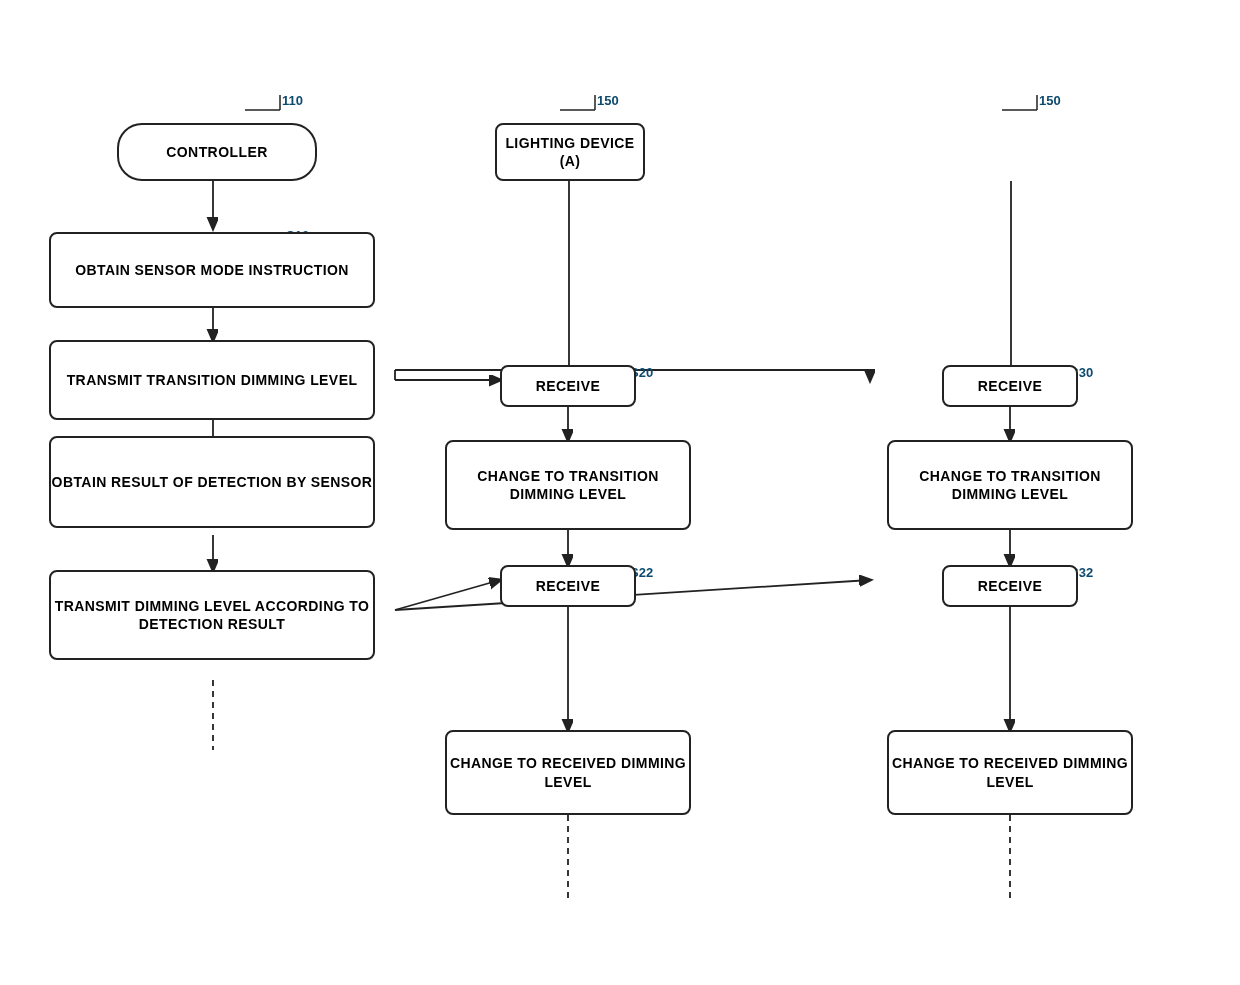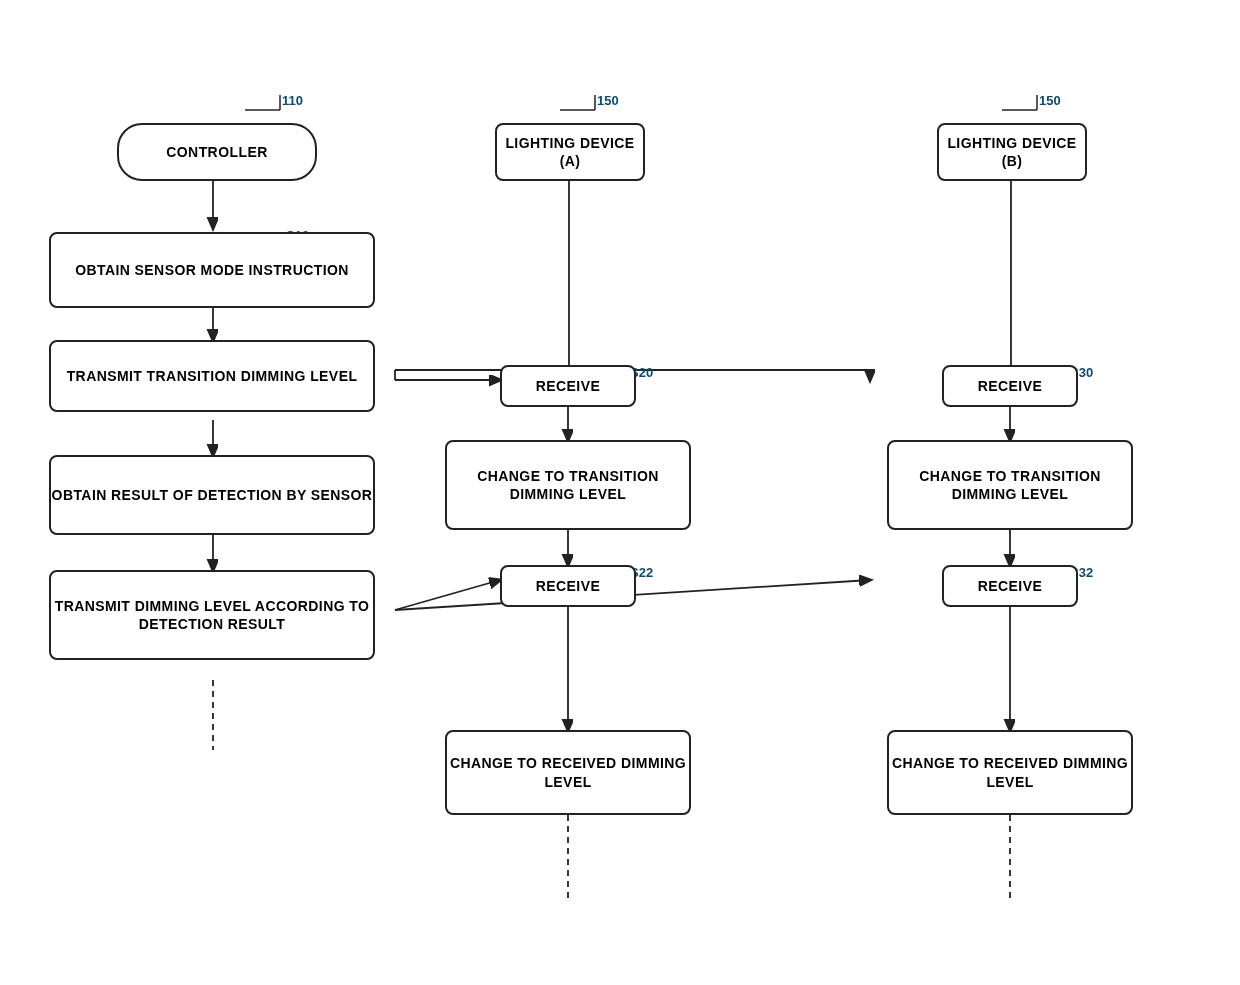--- a/index.html
+++ b/index.html
@@ -118,25 +118,25 @@
   <div class="box" style="left:117px;top:123px;width:200px;height:58px;border-radius:25px;">CONTROLLER</div>
 
   <div class="label" style="left:282px;top:93px;">110</div>
 
   <div class="label" style="left:286px;top:228px;">S10</div>
 
   <div class="box" style="left:49px;top:232px;width:326px;height:76px;">OBTAIN SENSOR MODE INSTRUCTION</div>
 
   <div class="label" style="left:286px;top:340px;">S11</div>
 
-  <div class="box" style="left:49px;top:340px;width:326px;height:72px;">TRANSMIT TRANSITION DIMMING LEVEL</div>
+  <div class="box" style="left:49px;top:340px;width:326px;height:80px;">TRANSMIT TRANSITION DIMMING LEVEL</div>
 
   <div class="label" style="left:286px;top:455px;">S12</div>
 
-  <div class="box" style="left:49px;top:455px;width:326px;height:80px;">OBTAIN RESULT OF DETECTION BY SENSOR</div>
+  <div class="box" style="left:49px;top:436px;width:326px;height:92px;">OBTAIN RESULT OF DETECTION BY SENSOR</div>
 
   <div class="label" style="left:286px;top:570px;">S13</div>
 
   <div class="box" style="left:495px;top:123px;width:150px;height:58px;">LIGHTING DEVICE (A)</div>
 
   <div class="box" style="left:49px;top:570px;width:326px;height:90px;">TRANSMIT DIMMING LEVEL ACCORDING TO DETECTION RESULT</div>
 
   <div class="label" style="left:597px;top:93px;">150</div>
 
   <div class="label" style="left:630px;top:365px;">S20</div>
@@ -148,21 +148,20 @@
   <div class="box" style="left:445px;top:440px;width:246px;height:90px;">CHANGE TO TRANSITION DIMMING LEVEL</div>
 
   <div class="label" style="left:630px;top:565px;">S22</div>
 
   <div class="box" style="left:500px;top:565px;width:136px;height:42px;">RECEIVE</div>
 
   <div class="label" style="left:630px;top:730px;">S23</div>
 
   <div class="box" style="left:445px;top:730px;width:246px;height:85px;">CHANGE TO RECEIVED DIMMING LEVEL</div>
 
-  <div class="box" style="left:937px;top:123px;width:150px;height:58px;">LIGHTING DEVICE (B)</div>
 
   <div class="label" style="left:1039px;top:93px;">150</div>
 
   <div class="label" style="left:1070px;top:365px;">S30</div>
 
   <div class="box" style="left:942px;top:365px;width:136px;height:42px;">RECEIVE</div>
 
   <div class="label" style="left:1070px;top:440px;">S31</div>
 
   <div class="box" style="left:887px;top:440px;width:246px;height:90px;">CHANGE TO TRANSITION DIMMING LEVEL</div>

